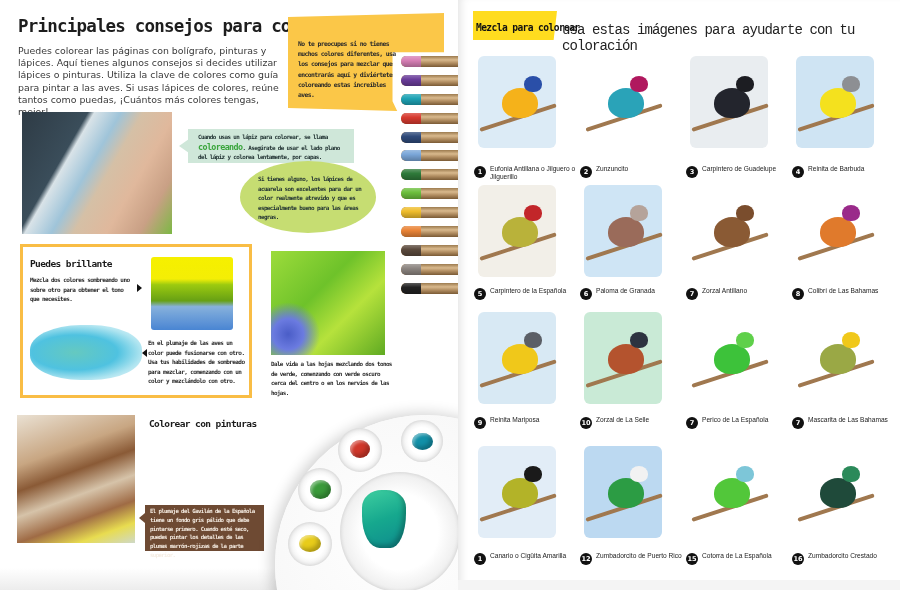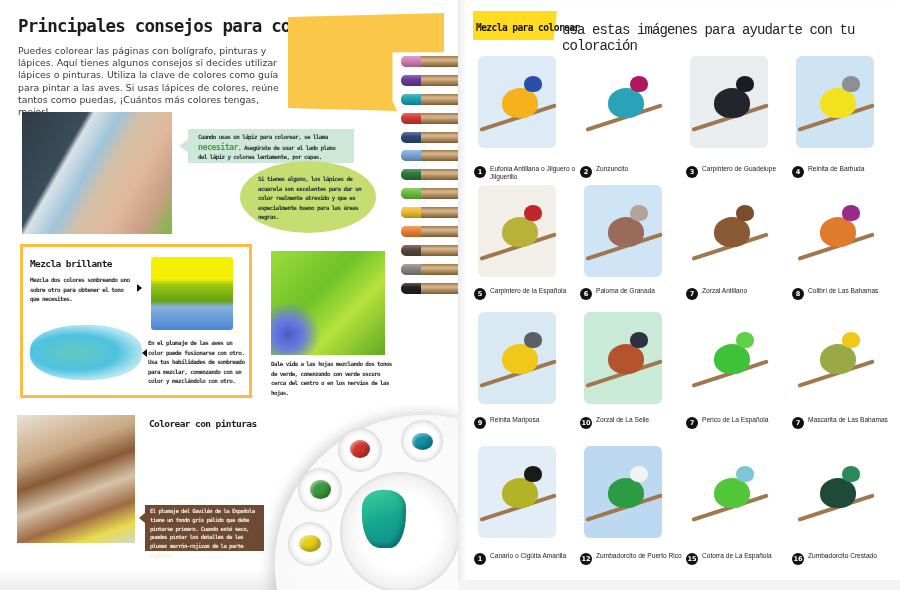--- a/index.html
+++ b/index.html
@@ -99,20 +99,21 @@
   .right-fade { position: absolute; left: 0; top: 580px; width: 442px; height: 10px; background: #f4f4f4; }
 </style>
 </head>
 <body>
 
 <div class="page-left">
   <div class="main-title hand">Principales consejos para colorear</div>
   <p class="intro">Puedes colorear las páginas con bolígrafo, pinturas y lápices. Aquí tienes algunos consejos si decides utilizar lápices o pinturas. Utiliza la clave de colores como guía para pintar a las aves. Si usas lápices de colores, reúne tantos como puedas, ¡Cuántos más colores tengas, mejor!</p>
 
   <div class="colors-box"></div>
+  <p class="colors-text hand">No te preocupes si no tienes muchos colores diferentes, usa los consejos para mezclar que encontrarás aquí y diviértete coloreando estas increíbles aves.</p>
 
   <div class="pencils">
     <div class="pencil">
         <span class="tip" style="background: rgb(215, 127, 181);"></span>
       </div>
     <div class="pencil">
         <span class="tip" style="background: rgb(106, 61, 154);"></span>
       </div>
     <div class="pencil">
         <span class="tip" style="background: rgb(30, 163, 181);"></span>
@@ -146,26 +147,26 @@
       </div>
     <div class="pencil">
         <span class="tip" style="background: rgb(34, 34, 34);"></span>
       </div>
   </div>
 
   <div class="photo hand-photo"></div>
 
   <div class="bubble-shading hand">
     <span>Cuando usas un lápiz para colorear, se llama</span>
-    <span class="em">necesitar</span><span>. Asegúrate de usar el lado plano del lápiz y colorea lentamente, por capas.</span>
+    <span class="em">coloreando</span><span>. Asegúrate de usar el lado plano del lápiz y colorea lentamente, por capas.</span>
   </div>
   <div class="bubble-water hand">Si tienes alguno, los lápices de acuarela son excelentes para dar un color realmente atrevido y que es especialmente bueno para las áreas negras.</div>
 
   <div class="mix-box"></div>
-  <div class="mix-title hand">Mezcla brillante</div>
+  <div class="mix-title hand">Puedes brillante</div>
   <p class="mix-text1 hand">Mezcla dos colores sombreando uno sobre otro para obtener el tono que necesites.</p>
   <span class="arrow-r"></span>
   <div class="swatch-pencil"></div>
   <div class="swatch-water"></div>
   <span class="arrow-l"></span>
   <p class="mix-text2 hand">En el plumaje de las aves un color puede fusionarse con otro. Usa tus habilidades de sombreado para mezclar, comenzando con un color y mezclándolo con otro.</p>
 
   <div class="photo leaf-photo"></div>
   <p class="leaf-text hand">Dale vida a las hojas mezclando dos tonos de verde, comenzando con verde oscuro cerca del centro o en los nervios de las hojas.</p>
 

